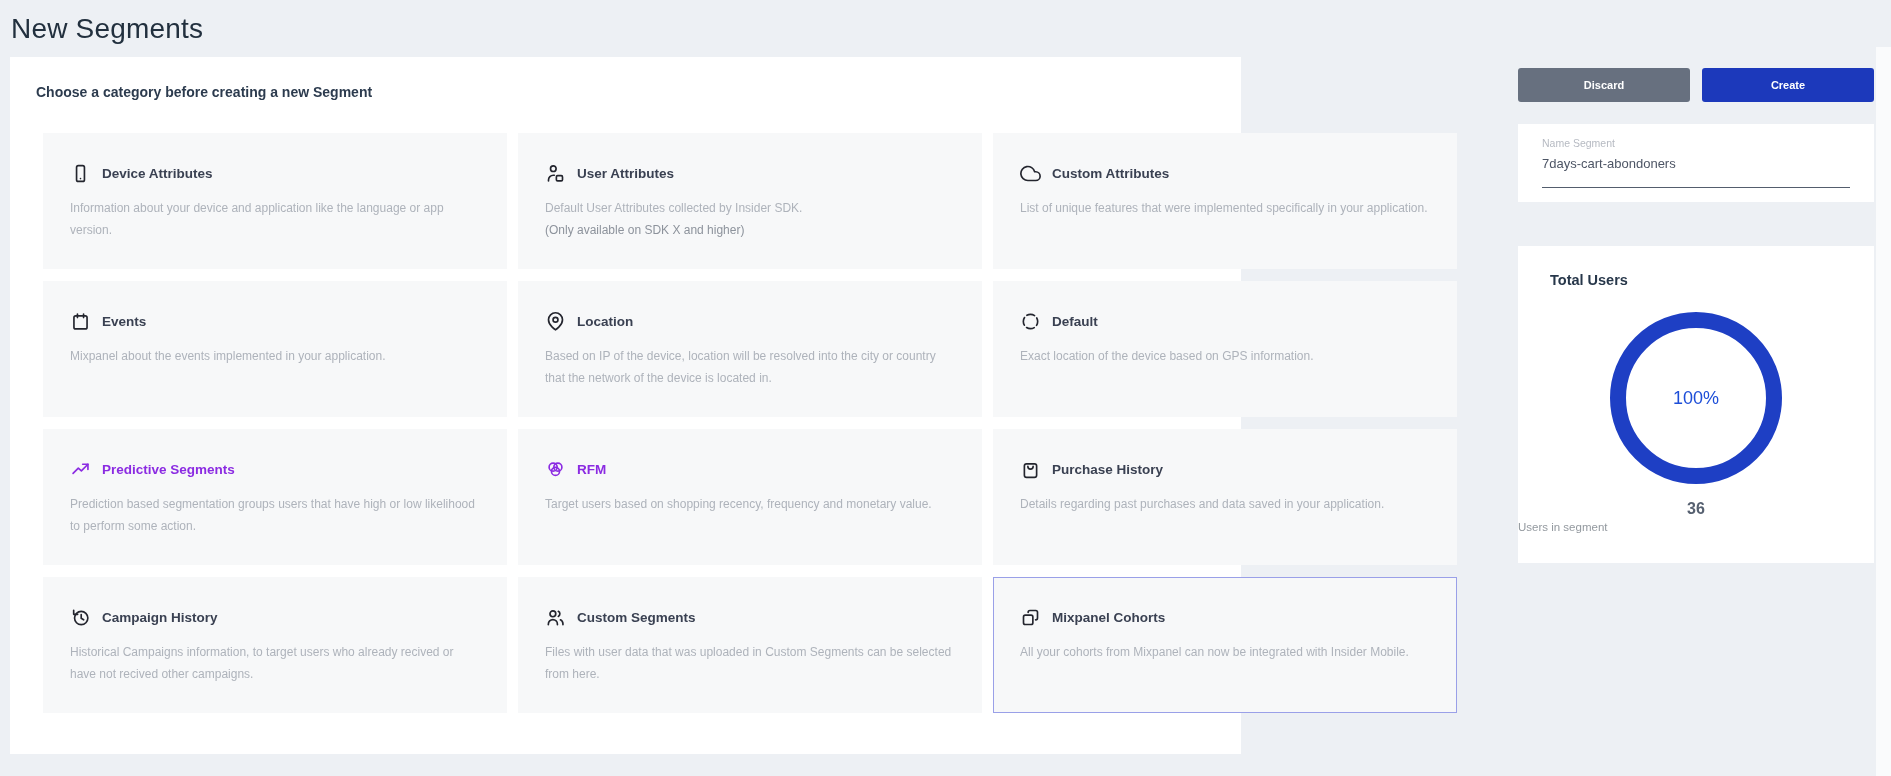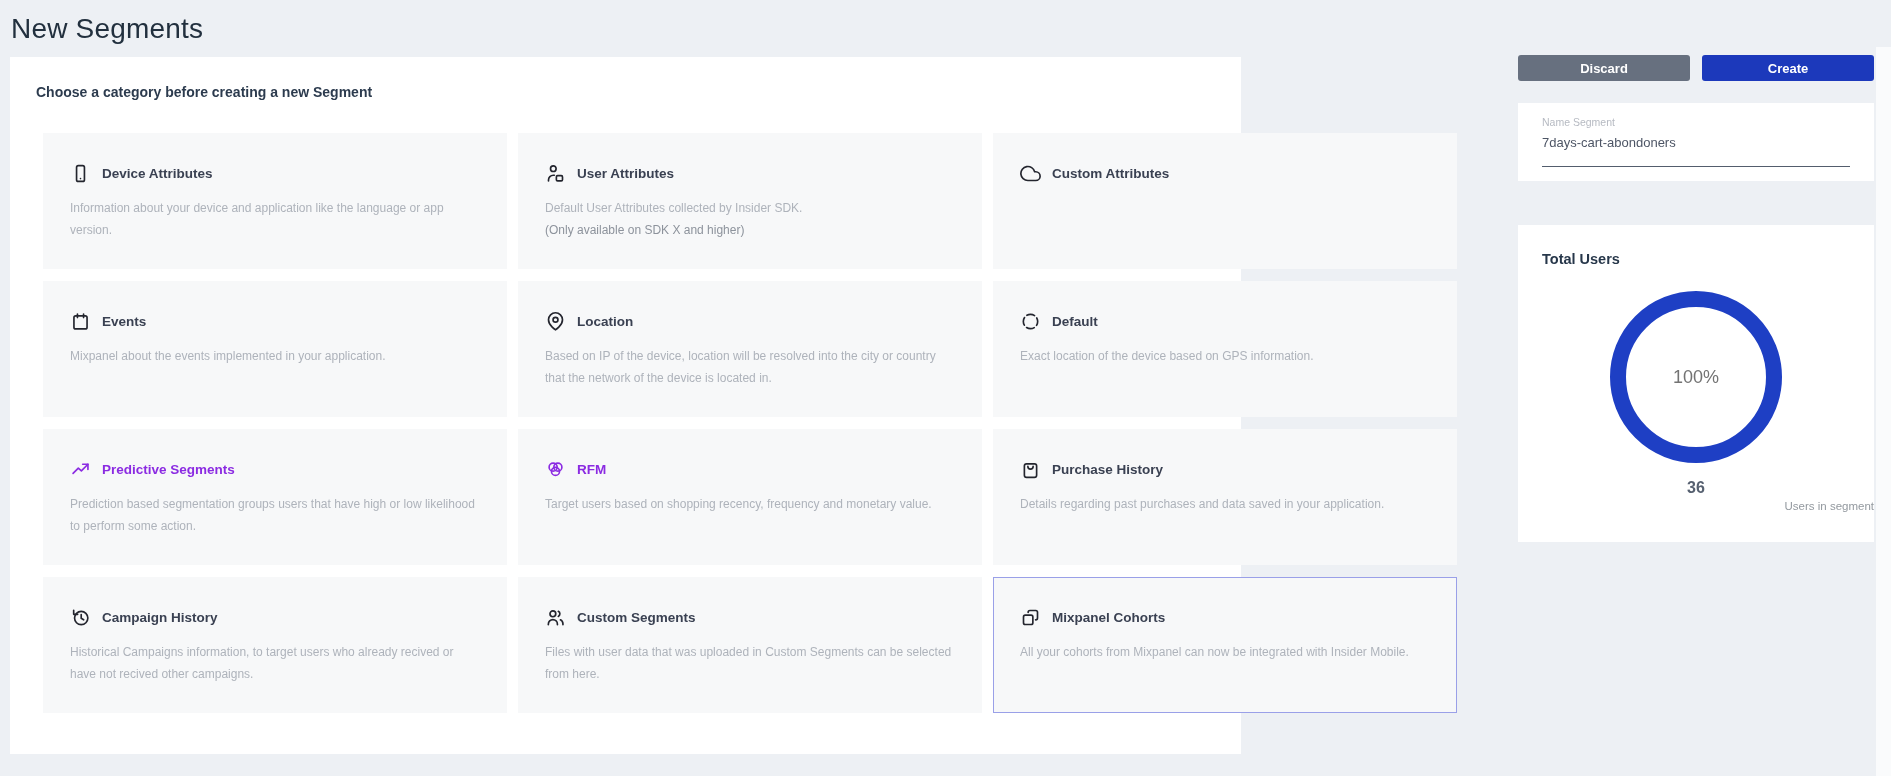--- a/index.html
+++ b/index.html
@@ -44,43 +44,43 @@
   .card.accent .icon{color:var(--purple);}
   .card-title{font-size:13.5px;font-weight:600;color:#3a4152;}
   .card.accent .card-title{color:var(--purple);}
   .card-desc{
     margin-top:13px;font-size:12px;line-height:1.85;color:#aeb3bb;max-width:408px;
   }
   .card-note{display:block;font-weight:400;color:#8d939c;}
   .sidebar{position:absolute;left:1518px;top:55px;width:356px;}
   .btn-row{display:flex;gap:12px;}
   .btn{
-    flex:1;height:26px;border:none;border-radius:3px;color:#fff;
-    font-family:inherit;font-size:13px;font-weight:700;cursor:pointer;
+    flex:1;height:34px;border:none;border-radius:3px;color:#fff;
+    font-family:inherit;font-size:11px;font-weight:700;cursor:pointer;margin-top:13px;
   }
   .btn-discard{background:var(--discard-gray);}
   .btn-create{background:var(--accent-blue);}
   .name-card{margin-top:22px;background:#fff;padding:13px 24px 14px 24px;}
   .name-label{font-size:10.5px;color:#b6bac2;}
   .name-input{
     display:block;width:100%;margin-top:4px;padding:3px 0 16px 0;
     border:none;border-bottom:1px solid #535d6d;background:transparent;outline:none;
     font-family:inherit;font-size:13px;color:#4d5565;
   }
   .total-card{margin-top:44px;background:#fff;padding:26px 0 30px 0;}
-  .total-title{margin-left:24px;font-size:14.5px;font-weight:700;color:#27374a;}
+  .total-title{margin-left:32px;font-size:14.5px;font-weight:700;color:#27374a;}
   .donut-wrap{position:relative;width:172px;margin:24px auto 0 auto;}
   .donut-wrap svg{display:block;width:172px;height:172px;}
   .donut-wrap circle{fill:none;stroke:var(--donut-blue);stroke-width:16;}
   .donut-percent{
     position:absolute;inset:0;display:flex;align-items:center;justify-content:center;
-    font-size:18px;font-weight:500;color:#737373;
+    font-size:18px;font-weight:500;color:#1d4ed8;
   }
   .total-count{margin-top:16px;text-align:center;font-size:16px;font-weight:700;color:#566070;}
-  .total-caption{margin-top:3px;text-align:right;font-size:11.5px;color:#93999f;}
+  .total-caption{margin-top:3px;text-align:left;font-size:11.5px;color:#93999f;}
   .scroll-strip{position:absolute;right:0;top:47px;width:15px;height:729px;background:#fafbfc;}
 </style>
 </head>
 <body>
 
 <div class="page-title">New Segments</div>
 
 <div class="main-panel">
   <div class="panel-heading">Choose a category before creating a new Segment</div>
   <div class="grid">
@@ -111,20 +111,21 @@
       </div>
       <div class="card">
         <div class="card-head">
           <span class="icon">
             <svg viewBox="0 0 24 24">
               <path d="M18 10h-1.26A8 8 0 1 0 9 20h9a5 5 0 0 0 0-10z"></path>
             </svg>
           </span>
           <span class="card-title">Custom Attributes</span>
         </div>
+        <div class="card-desc">List of unique features that were implemented specifically in your application.</div>
       </div>
       <div class="card">
         <div class="card-head">
           <span class="icon">
             <svg viewBox="0 0 24 24">
               <rect x="4.5" y="5.5" width="15" height="15" rx="2"></rect>
               <line x1="8.5" y1="3.5" x2="8.5" y2="7.5"></line>
               <line x1="15.5" y1="3.5" x2="15.5" y2="7.5"></line>
             </svg>
           </span>

